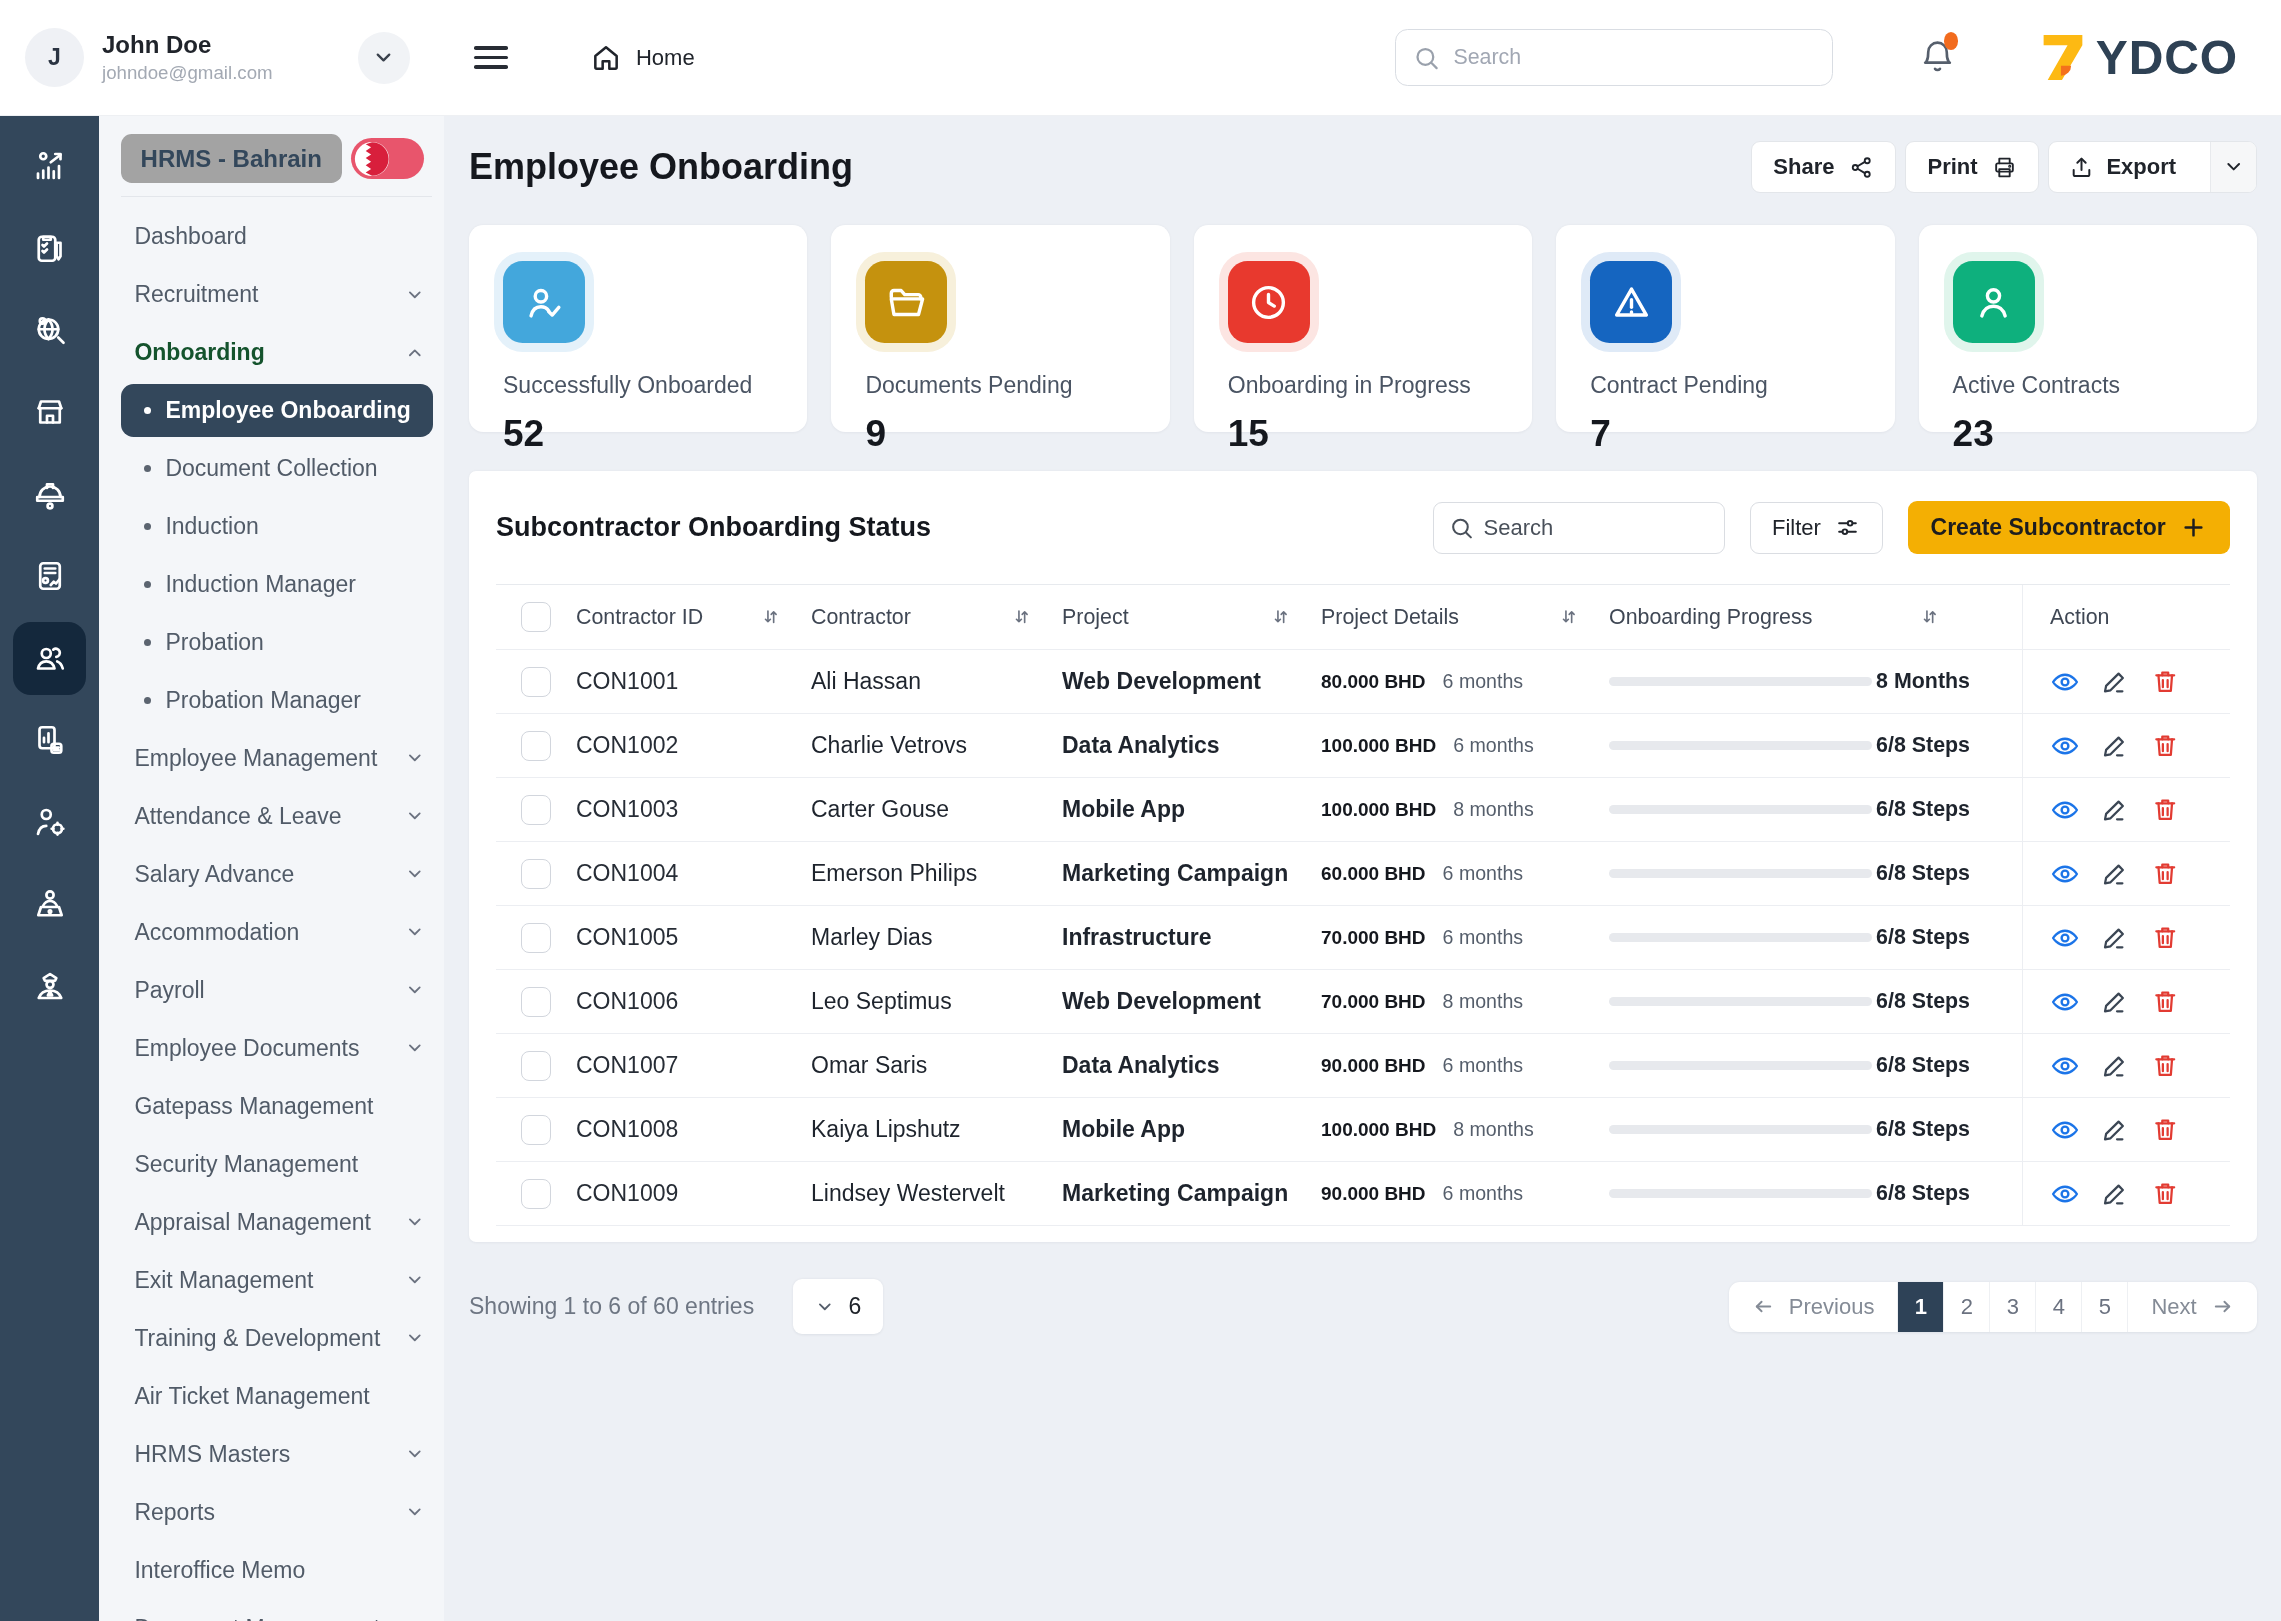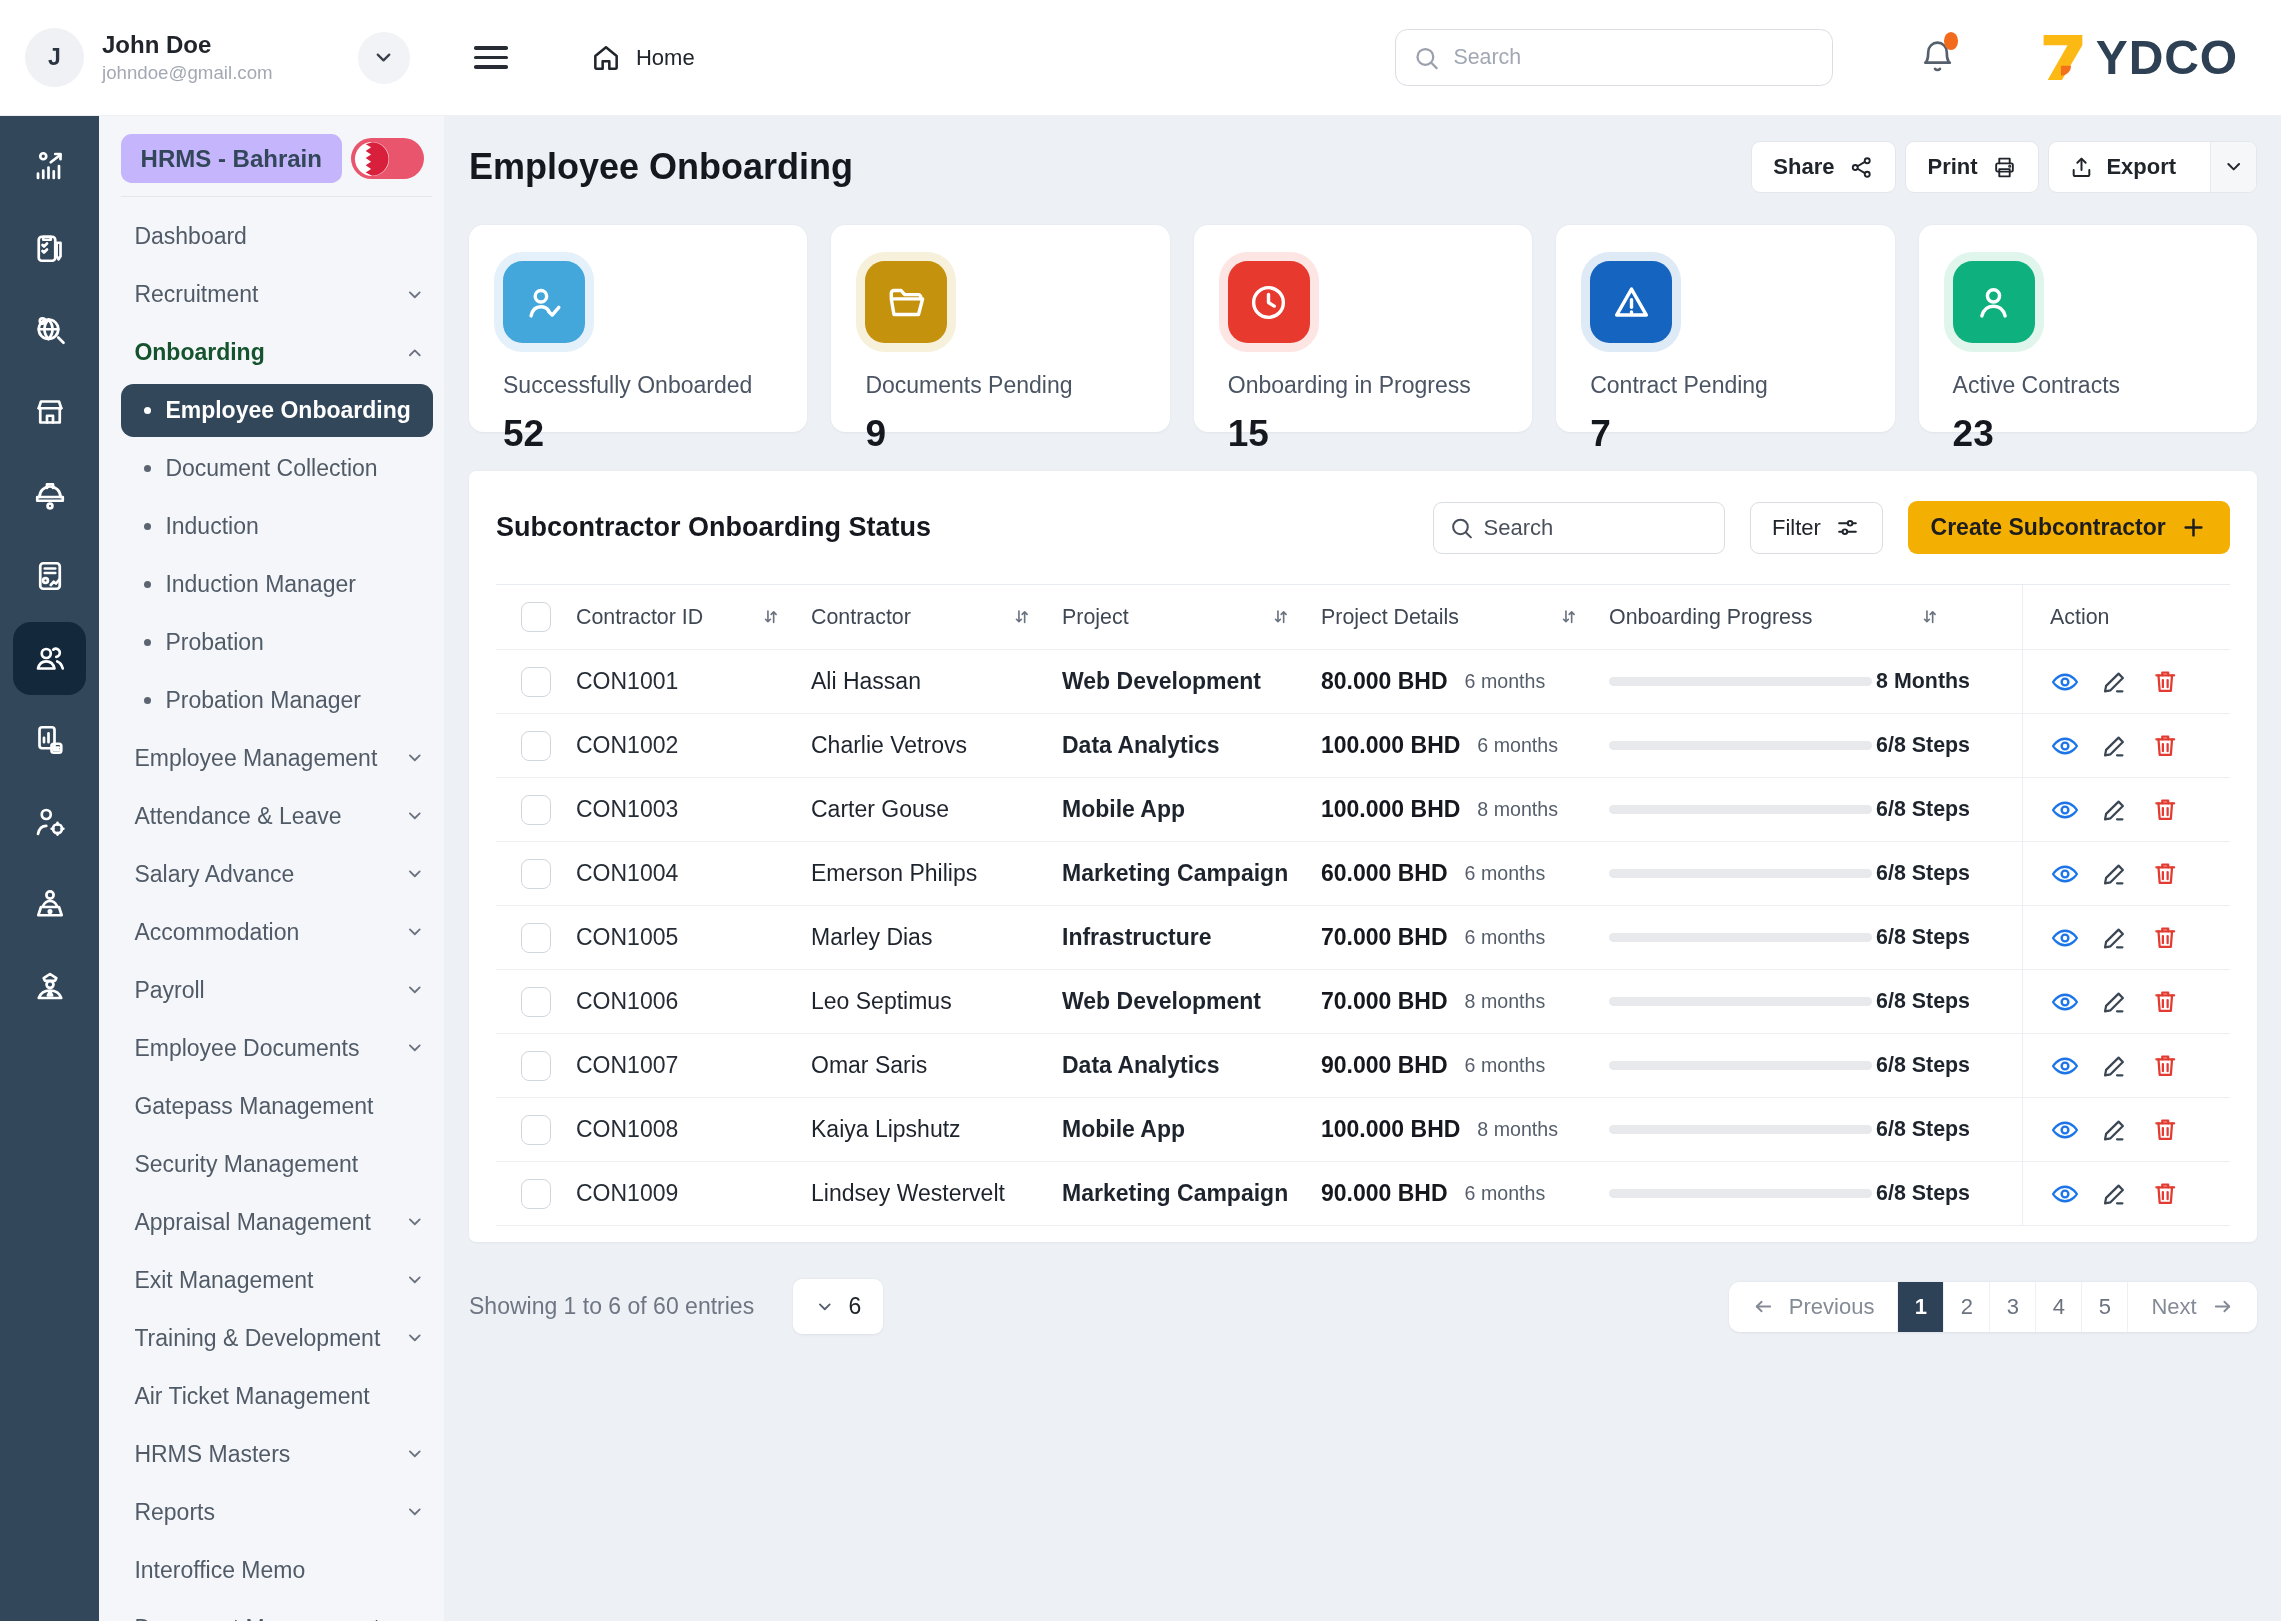--- a/index.html
+++ b/index.html
@@ -34,21 +34,21 @@
 
   
   .rail { width:99px; background:#33475B; padding-top:9px; display:flex; flex-direction:column; align-items:center; flex-shrink:0; }
   .rail-slot { width:100%; height:82px; display:flex; align-items:center; justify-content:center; color:#fff; cursor:pointer; }
   .rail-tile { width:73px; height:73px; border-radius:18px; display:flex; align-items:center; justify-content:center; }
   .rail-tile.sel { background:#14283C; }
 
   
   .menu { width:345px; background:#F4F6F9; flex-shrink:0; padding:18px 10.7px 0 22px; overflow:hidden; }
   .badge-row { display:flex; align-items:center; margin-bottom:12.5px; }
-  .badge { background:#c4b5fd; border-radius:10.7px; padding:10.7px 19.6px; font-size:24px; font-weight:700; color:#33475B; }
+  .badge { background:#a3a3a3; border-radius:10.7px; padding:10.7px 19.6px; font-size:24px; font-weight:700; color:#33475B; }
   .toggle { margin-left:auto; margin-right:9px; width:73px; height:41px; border-radius:20.5px; background:#E8556C; position:relative; cursor:pointer; }
   .toggle .knob { position:absolute; left:2.7px; top:2.7px; }
   .menu-divider { height:0.9px; background:#E3E6EB; margin:0 1.8px 10.7px 0; }
   .menu-row { height:58px; display:flex; align-items:center; font-size:23px; color:#515B68; cursor:pointer; }
   .menu-item { padding:0 9px 0 13.4px; }
   .menu-item .chev { margin-left:auto; color:#6B7280; }
   .menu-item.bold { font-weight:700; color:#14532d;justify-content:flex-end; }
   .menu-sub { padding-left:23px; }
   .menu-sub .dot { width:7.1px; height:7.1px; border-radius:50%; background:#5B6470; margin-right:14.3px; flex-shrink:0; }
   .menu-sub.active { background:#33475B; border-radius:12.5px; color:#fff; font-weight:600; height:53px; margin:2.4px 0; }
@@ -98,21 +98,21 @@
   .c-progress { width:413px; padding-right:52px; }
   .c-action { flex:1; border-left:0.9px solid #ECEEF2; padding-left:27px; gap:21.4px; }
   .trow.head .cell { font-size:21.4px; color:#3F4754; font-weight:500; }
   .trow.head .sort { margin-left:10.7px; color:#6B7280; }
   .trow.head .c-id .sort,.trow.head .c-contractor .sort,.trow.head .c-project .sort,
   .trow.head .c-contract .sort,.trow.head .c-progress .sort { margin-left:auto; margin-right:30px; }
   .cb { width:30px; height:30px; border:1.8px solid #D2D6DD; border-radius:8px; background:#fff; cursor:pointer; }
   .cell-id { font-size:23px; font-weight:500; color:#272D36; }
   .cell-name { font-size:23px; font-weight:500; color:#1E242D; }
   .cell-project { font-size:23px; font-weight:600; color:#1E242D; }
-  .amount { font-size:23px; font-weight:600; color:#15181E; }
+  .amount { font-size:19px; font-weight:600; color:#15181E; }
   .duration { font-size:19.6px; color:#555E6B; margin-left:17px; }
   .ptrack { width:263px; height:9px; border-radius:4.5px; background:#E7E9ED; overflow:hidden; flex-shrink:0; }
   .pfill { height:100%; border-radius:4.5px; }
   .plabel { margin-left:auto; font-size:21.4px; font-weight:600; color:#1E242D; }
   .act { cursor:pointer; }
   .act.view { color:#1B74E8; }
   .act.edit { color:#3B4654; }
   .act.del { color:#E23B32; }
 
   

